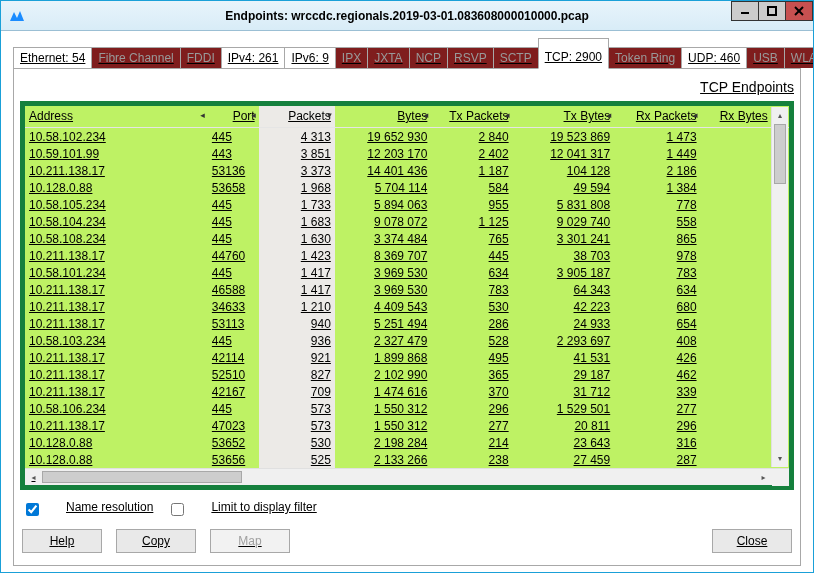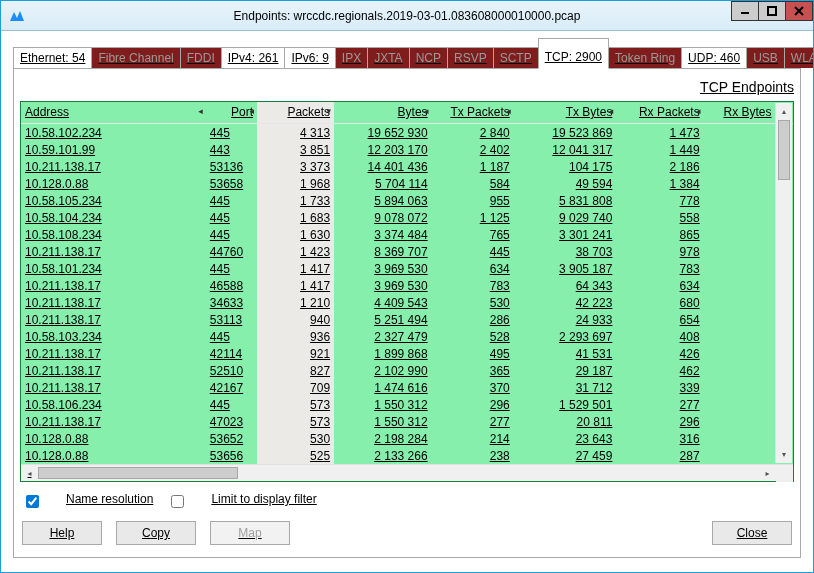--- a/index.html
+++ b/index.html
@@ -13,20 +13,21 @@
     overflow: hidden;
     border: 1px solid #1aa0d8;
   }
   .titlebar {
     height: 30px;
     background: linear-gradient(#e8f4fb,#d8ecf7);
     border-bottom: 1px solid #9bbfd4;
     display: flex;
     align-items: center;
     position: relative;
+    font-weight: bold;
   }
   .titlebar .icon {
     width: 16px; height: 16px;
     margin: 0 6px 0 8px;
     position: relative;
   }
   .titlebar .icon svg { display:block; }
   .titlebar .title {
     position:absolute;
     left:0; right:0;
@@ -94,23 +95,23 @@
     border:1px solid #a8a8a8;
     border-top:none;
     padding:6px 6px 10px 6px;
   }
   .panel-title {
     text-align:right;
     font-size:14px;
     padding:4px 0 6px 0;
   }
   .tablewrap {
-    border:1px solid #15803d;
+    border:5px solid #15803d;
     position:relative;
-    background:#86efac;
+    background:#bef264;
   }
   table {
     border-collapse: collapse;
     width: 100%;
     table-layout: fixed;
   }
   thead th {
     font-weight: normal;
     text-align: left;
     font-size:12px;
@@ -325,21 +326,21 @@
               <td class="num">1 449</td>
               <td class="num"></td>
               <td></td>
             </tr>
             <tr>
               <td>10.211.138.17</td>
               <td>53136</td>
               <td class="num pkts">3 373</td>
               <td class="num">14 401 436</td>
               <td class="num">1 187</td>
-              <td class="num">104 175</td>
+              <td class="num">104 128</td>
               <td class="num">2 186</td>
               <td class="num"></td>
               <td></td>
             </tr>
             <tr>
               <td>10.128.0.88</td>
               <td>53658</td>
               <td class="num pkts">1 968</td>
               <td class="num">5 704 114</td>
               <td class="num">584</td>

